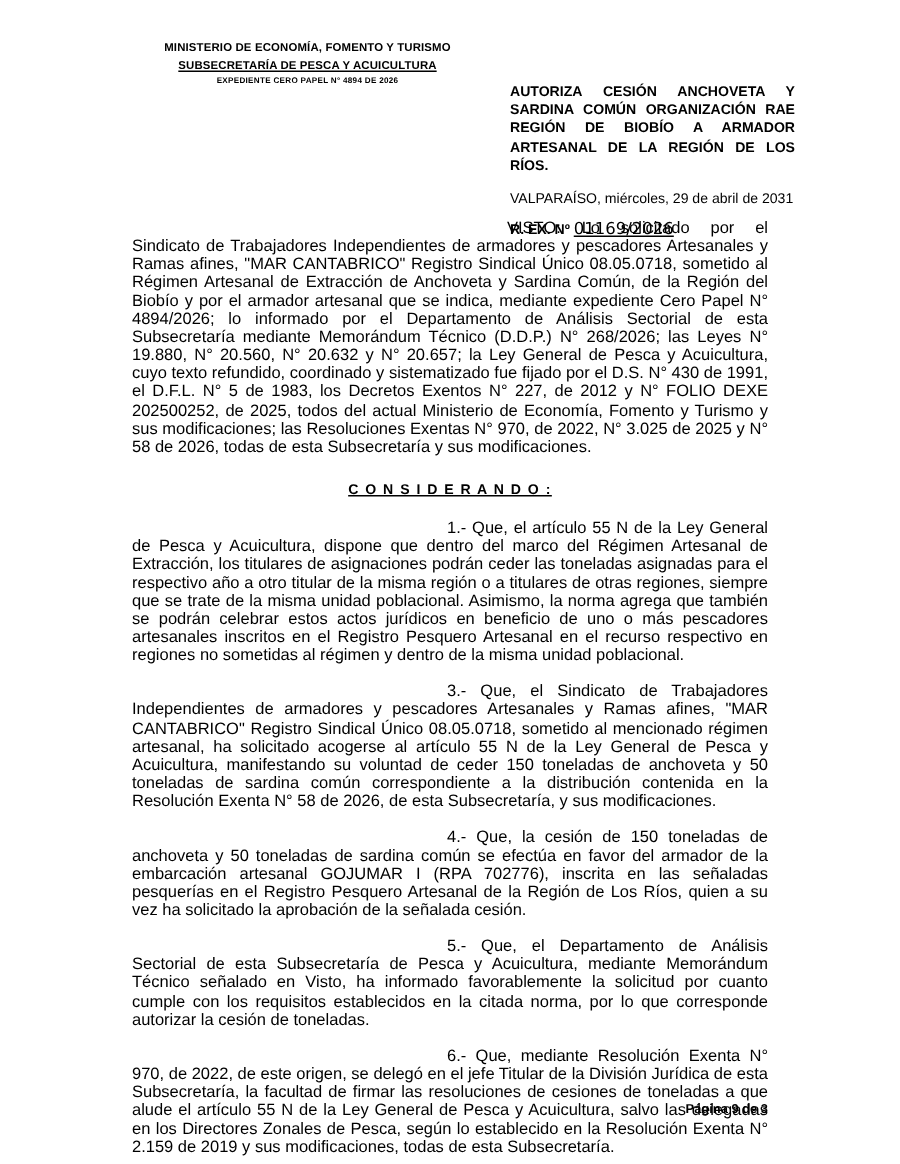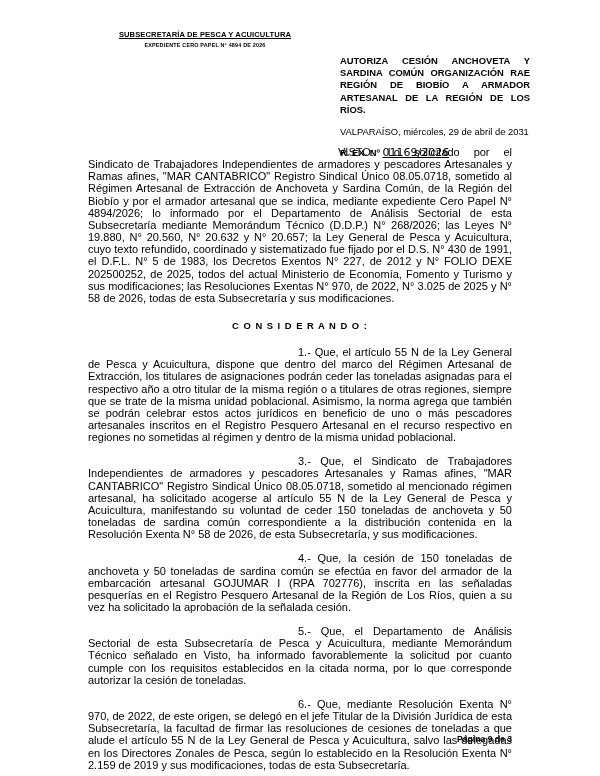--- a/index.html
+++ b/index.html
@@ -94,36 +94,38 @@
   }
   .para.consid {
     text-indent: 210px;
   }
   .considerando-heading {
     margin: 16px 0 15px 0;
     font-size: 9.4px;
     font-weight: bold;
     text-align: center;
     letter-spacing: 1px;
+    text-decoration: underline;
   }
   
   .footer {
     position: absolute;
     right: 88px;
     bottom: 32px;
     font-size: 8.6px;
     font-weight: bold;
   }
 </style>
 </head>
 <body>
 
 <div class="page">
 
   <div class="letterhead">
+    <div class="lh-ministry">MINISTERIO DE ECONOMÍA, FOMENTO Y TURISMO</div>
     <div class="lh-subsecretaria">SUBSECRETARÍA DE PESCA Y ACUICULTURA</div>
     <div class="lh-expediente">EXPEDIENTE CERO PAPEL N° 4894 DE 2026</div>
   </div>
 
   <div class="header-right">
     <p class="subject">AUTORIZA CESIÓN ANCHOVETA Y SARDINA COMÚN ORGANIZACIÓN RAE REGIÓN DE BIOBÍO A ARMADOR ARTESANAL DE LA REGIÓN DE LOS RÍOS.</p>
     <p class="place-date">VALPARAÍSO, miércoles, 29 de abril de 2031</p>
     <p class="rex-line">
       <span class="rex-label">R. EX. Nº</span>
       <span class="rex-num">01169/2026</span>

